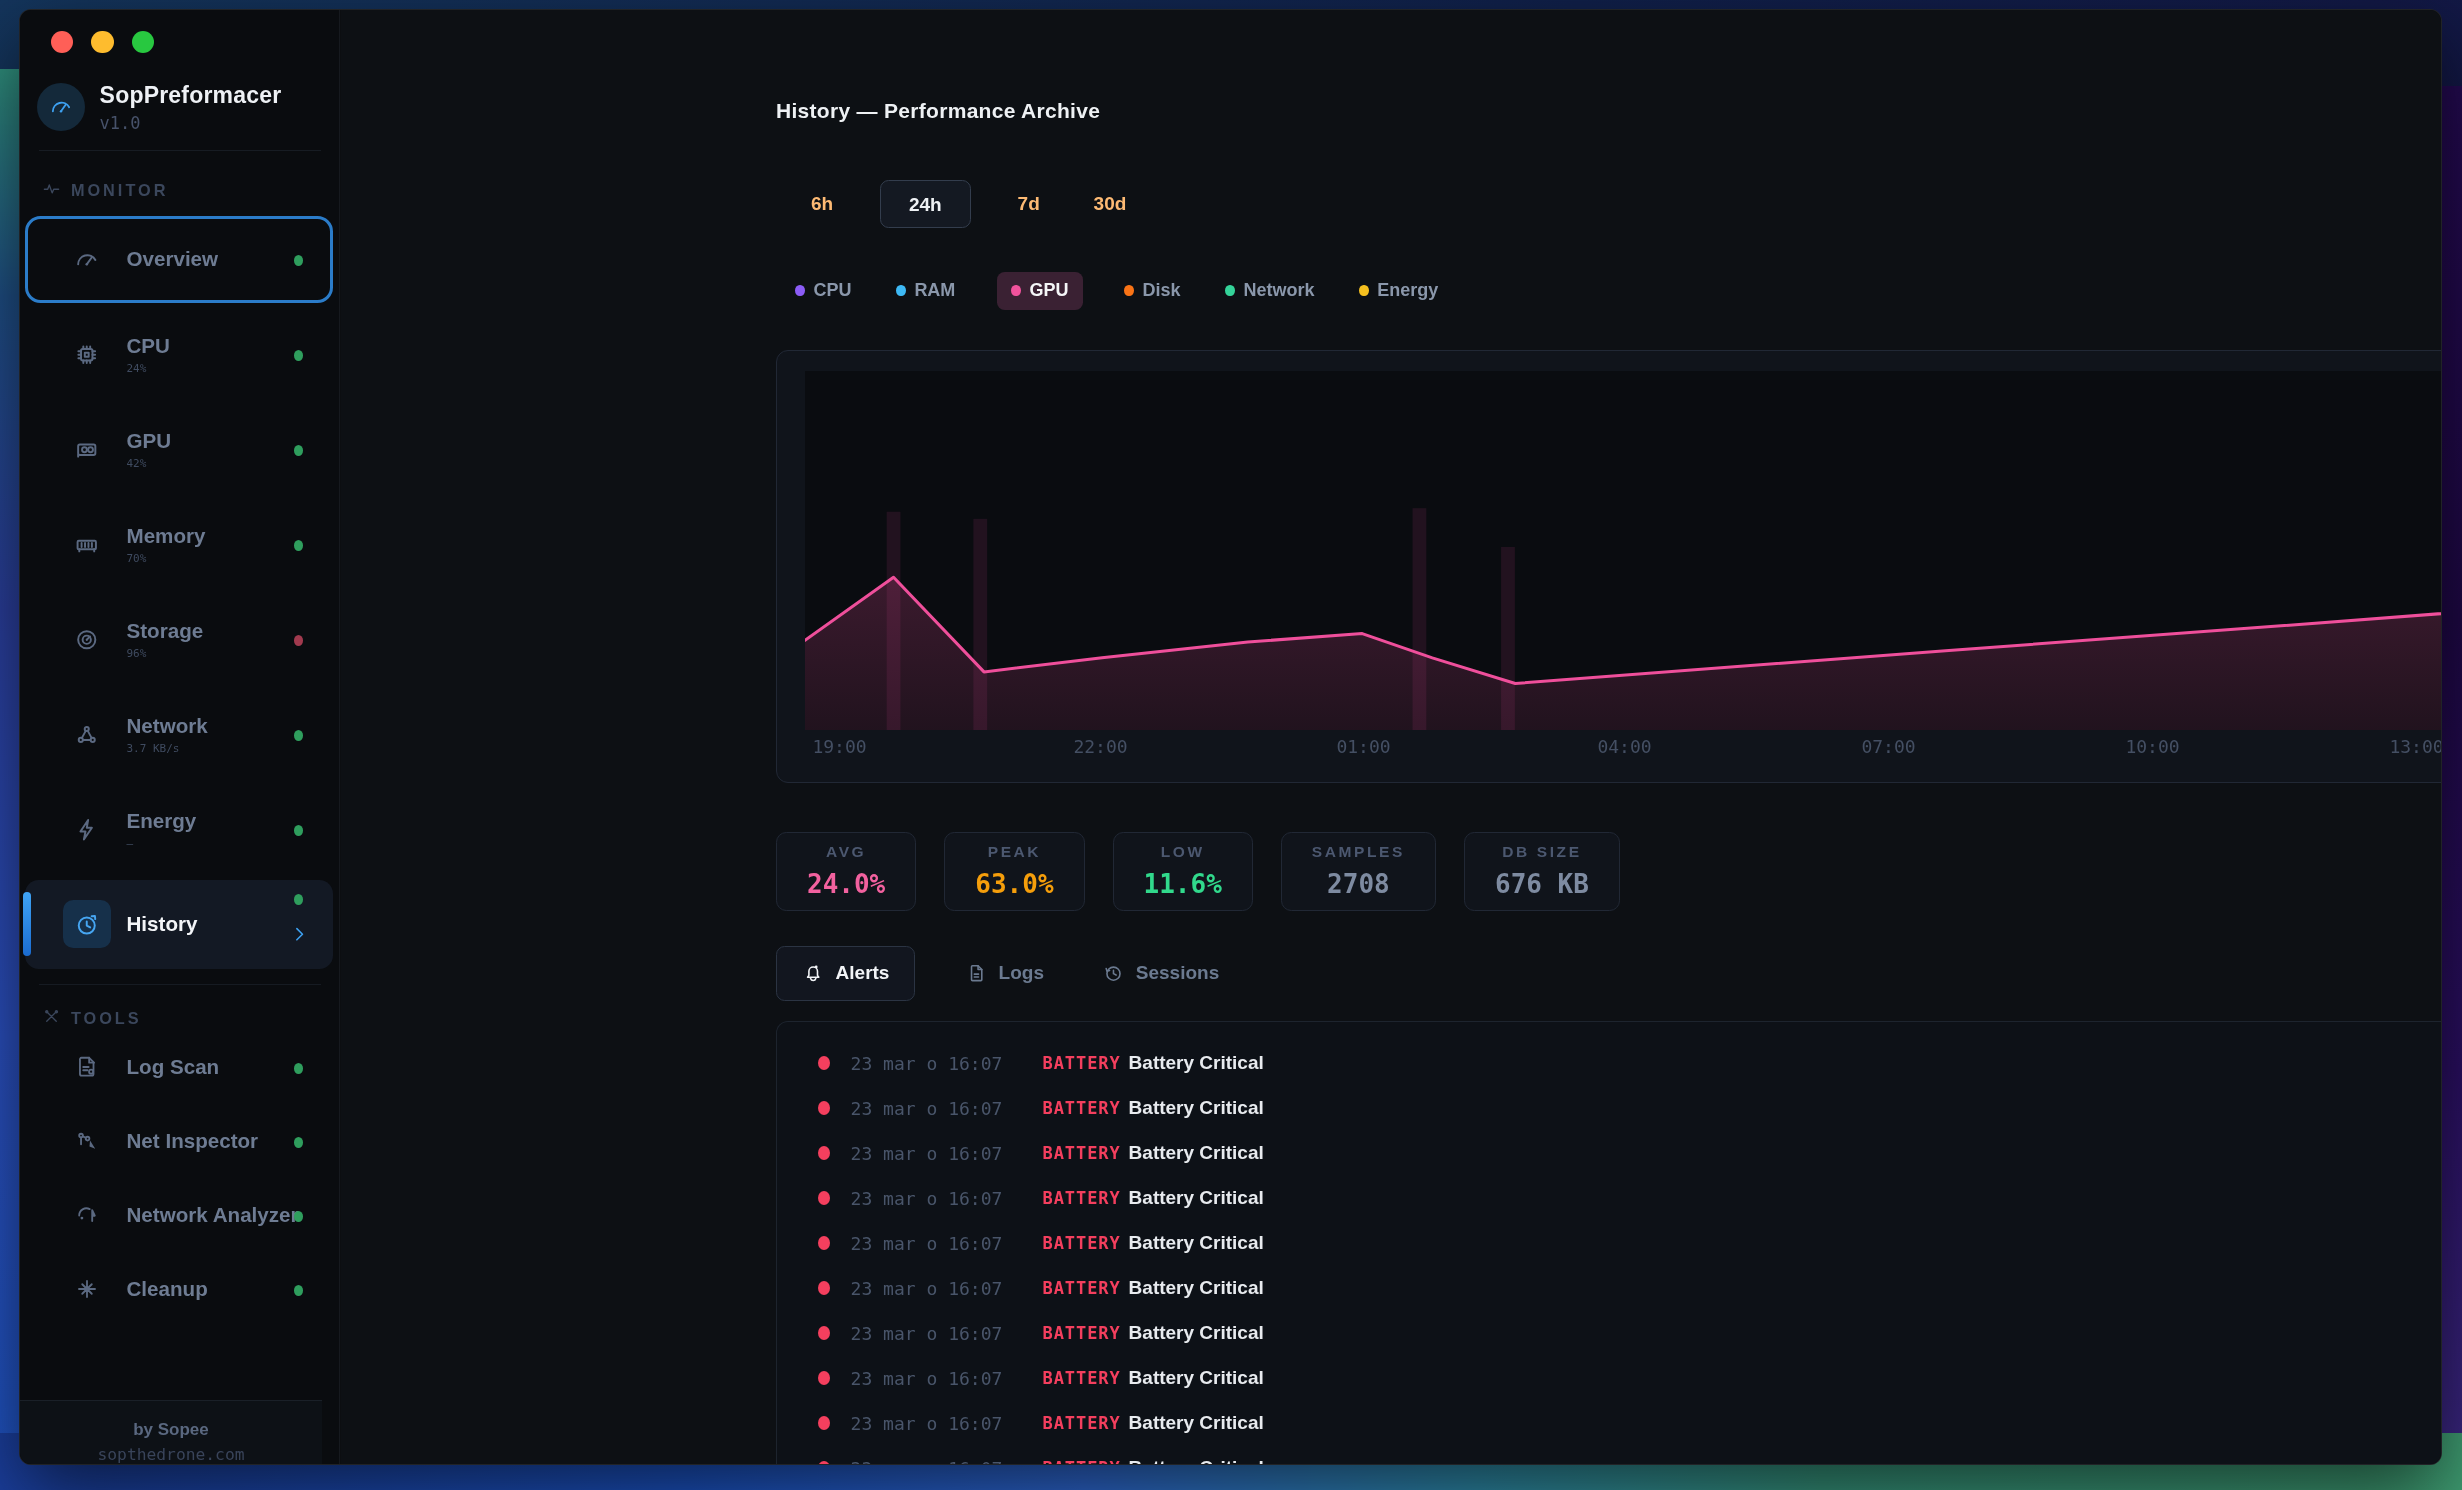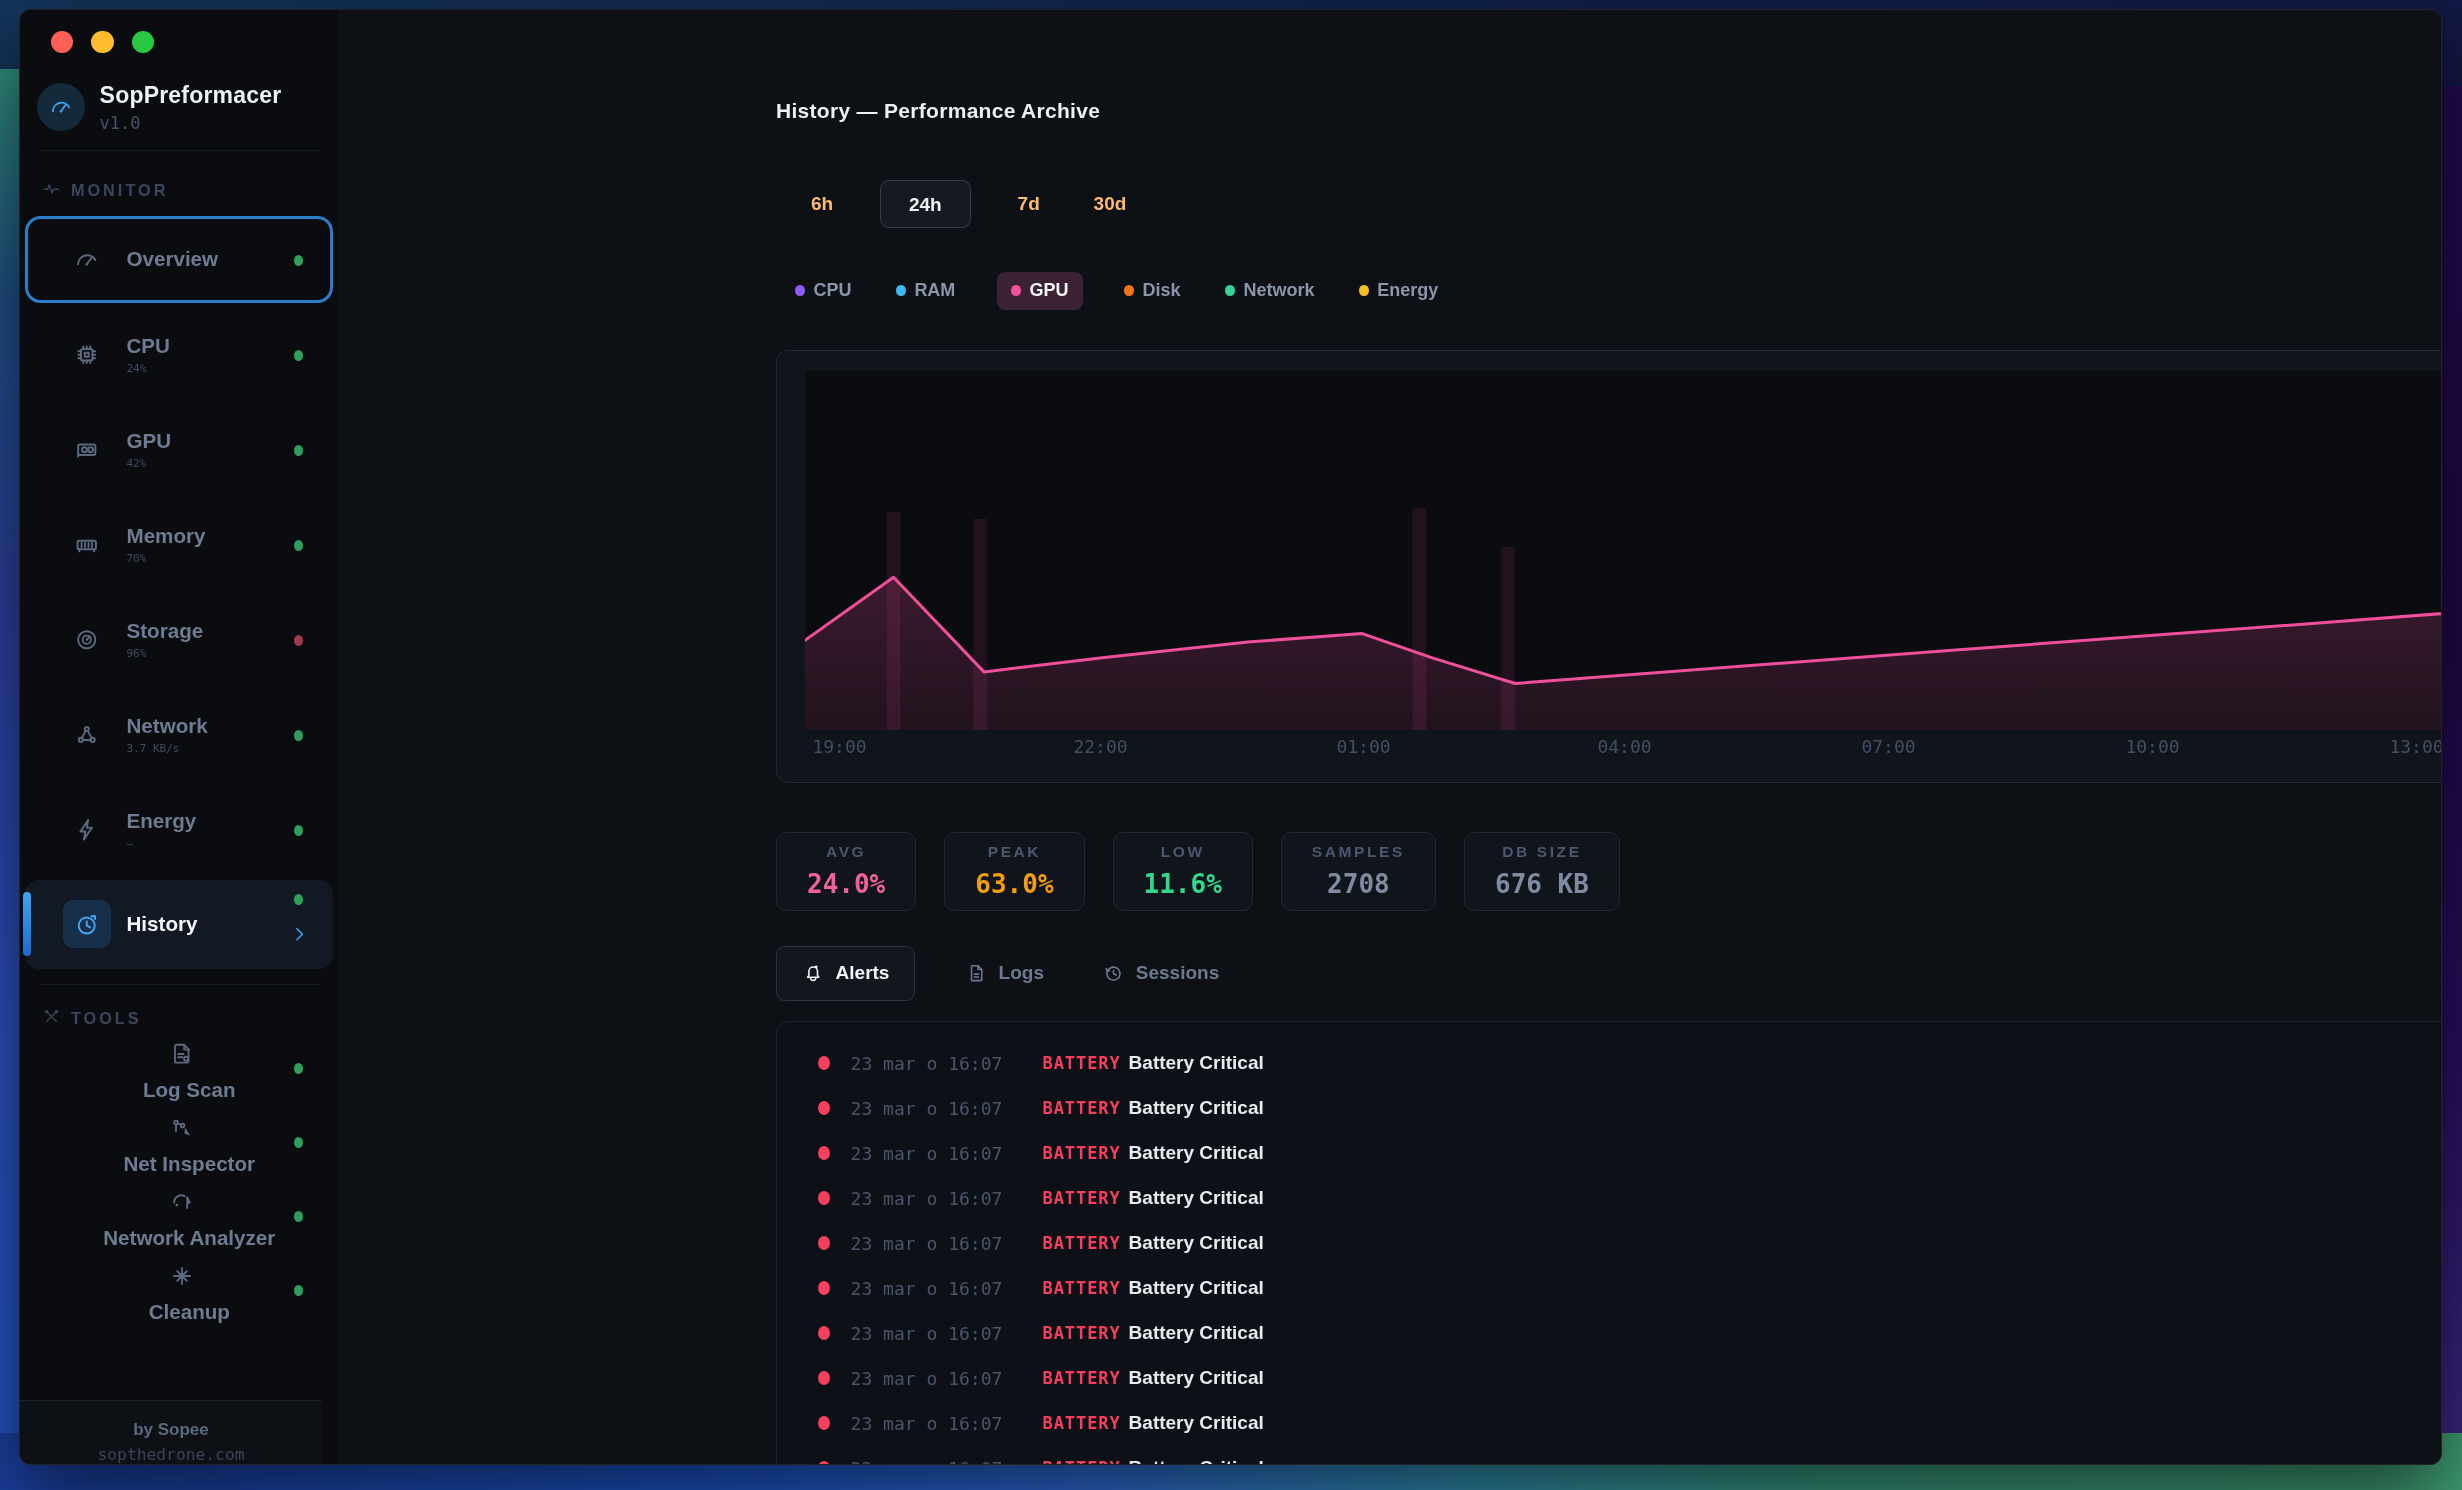--- a/index.html
+++ b/index.html
@@ -39,21 +39,21 @@
   .brand-ver { font-size:17px; color:#47526a; margin-top:4.3px; }
   .side-div { position:absolute; left:19px; right:18px; top:140px; height:0.9px; background:#171c23; }
 
   .section-label { display:flex; align-items:center; gap:9.5px; padding-left:22.4px;
     font-size:16.3px; font-weight:700; letter-spacing:3px; color:#3b475c; }
   .section-label .icon svg { width:19px; height:19px; }
 
   .monitor-list { position:absolute; left:0; right:0; top:169px; }
   .monitor-items { margin-top:10.3px; }
   .item { position:relative; height:95px; display:flex; align-items:center; padding:0 39px 0 43px; }
-  .tool-item { height:74px;flex-direction:column; }
+  .tool-item { height:74px; }
   .item .icon { width:48px; height:48px; flex:0 0 48px; display:flex; align-items:center;
     justify-content:center; color:#5b6981; }
   .item .icon svg { width:27.5px; height:27.5px; }
   .tool-item .icon svg { width:26px; height:26px; }
   .item .txt { margin-left:15.5px; }
   .ilabel { font-size:20.6px; font-weight:600; color:#6e7c93; }
   .isub { font-size:11px; color:#3f4b60; margin-top:3.4px; }
   .status-dot { position:absolute; right:36px; top:50%; margin-top:-4.3px;
     width:9.5px; height:11.2px; border-radius:50%; }
   .status-dot.green { background:#2f9e5d; } .status-dot.red { background:#a13a4e; }

